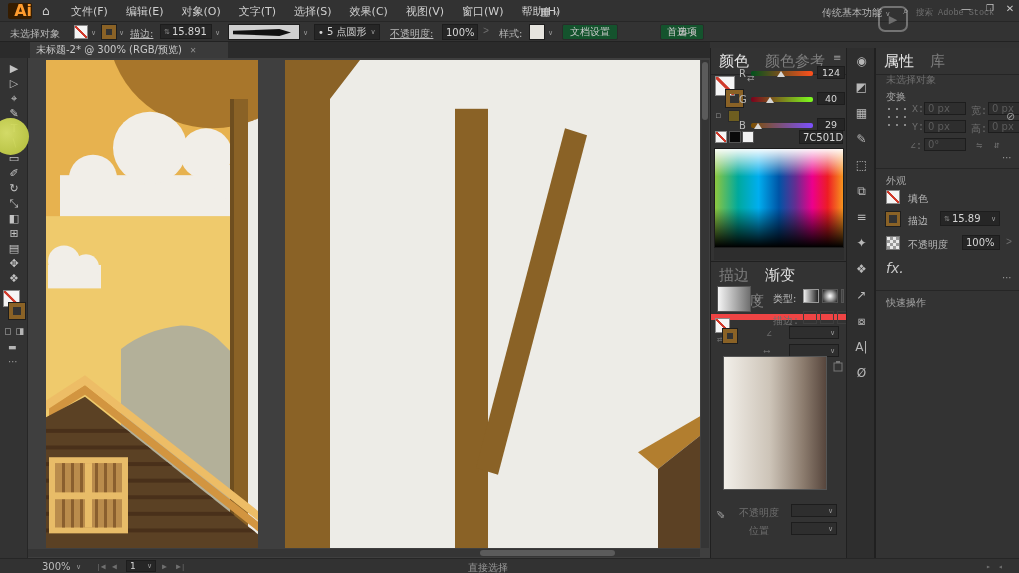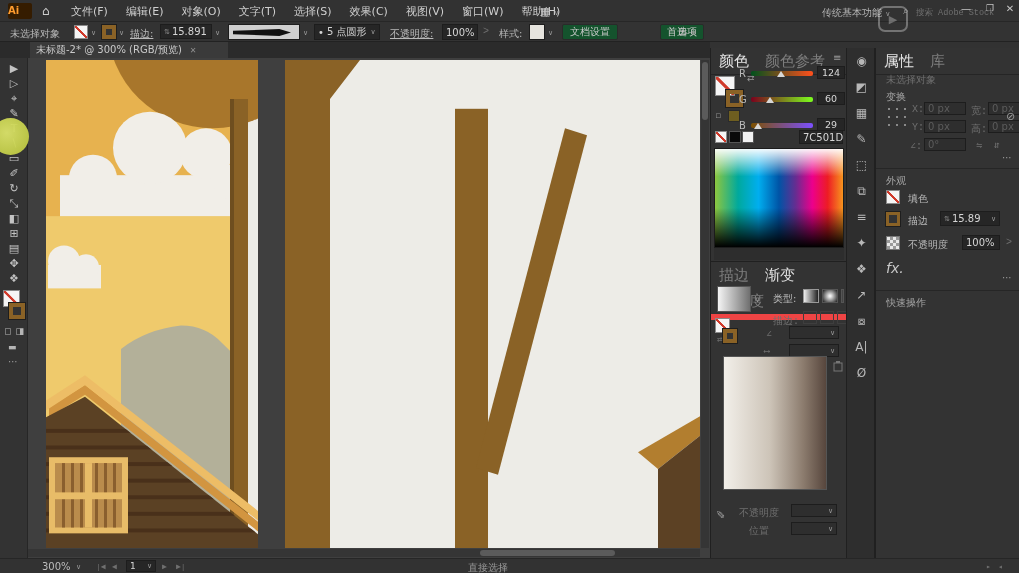--- a/index.html
+++ b/index.html
@@ -62,21 +62,21 @@
   .scroll-track { position:absolute; background:#353535; }
   .scroll-thumb { position:absolute; background:#5b5b5b; border-radius:3px; }
   svg { display:block; }
 </style>
 </head>
 <body>
 
 <div class="app">
 
   <div class="abs menubar">
-    <div class="abs" style="left:8px;top:3px;width:24px;height:16px;background:#351c00;border-radius:2px;color:#ff9c2e;font-weight:bold;font-size:10px;text-align:left;line-height:16px;">Ai</div>
+    <div class="abs" style="left:8px;top:3px;width:24px;height:16px;background:#351c00;border-radius:2px;color:#ff9c2e;font-weight:bold;font-size:16px;text-align:right;line-height:16px;">Ai</div>
     <div class="abs" style="left:42px;top:4px;font-size:12px;color:#cfcfcf;">⌂</div>
     <div class="abs" style="left:62px;top:0;" id="menu-items"><span class="menu-item">文件(F)</span><span class="menu-item">编辑(E)</span><span class="menu-item">对象(O)</span><span class="menu-item">文字(T)</span><span class="menu-item">选择(S)</span><span class="menu-item">效果(C)</span><span class="menu-item">视图(V)</span><span class="menu-item">窗口(W)</span><span class="menu-item">帮助(H)</span></div>
     <div class="abs" style="left:540px;top:5px;font-size:11px;color:#c5c5c5;">▦ <span class="chev">∨</span></div>
     <div class="abs" style="left:822px;top:6px;font-size:10px;color:#b5b5b5;">
       <span>传统基本功能</span> <span class="chev">∨</span>
     </div>
     <div class="abs" style="left:903px;top:5px;color:#a8a8a8;font-size:10px;">⌕</div>
     <div class="abs dim" style="left:916px;top:7px;font-size:8.5px;">搜索 Adobe Stock</div>
     <div class="abs" style="left:958px;top:3px;width:16px;text-align:center;font-size:10px;">—</div>
     <div class="abs" style="left:982px;top:3px;width:16px;text-align:center;font-size:9px;">❐</div>
@@ -241,21 +241,21 @@
         <div style="position: absolute; left: 0px; top: 0px; width: 106px; height: 22px;">
           <span style="position: absolute; left: 0px; top: 2px; font-size: 10px; color: rgb(185, 185, 185);">R</span>
           <div class="track track-r" style="left: 12px; top: 5px;"></div>
           <div class="handle" style="left: 38px;"></div>
           <div class="val" style="left: 78px; top: 0px;">124</div>
         </div>
         <div style="position: absolute; left: 0px; top: 26px; width: 106px; height: 22px;">
           <span style="position: absolute; left: 0px; top: 2px; font-size: 10px; color: rgb(185, 185, 185);">G</span>
           <div class="track track-g" style="left: 12px; top: 5px;"></div>
           <div class="handle" style="left: 27px;"></div>
-          <div class="val" style="left: 78px; top: 0px;">60</div>
+          <div class="val" style="left: 78px; top: 0px;">40</div>
         </div>
         <div style="position: absolute; left: 0px; top: 52px; width: 106px; height: 22px;">
           <span style="position: absolute; left: 0px; top: 2px; font-size: 10px; color: rgb(185, 185, 185);">B</span>
           <div class="track track-b" style="left: 12px; top: 5px;"></div>
           <div class="handle" style="left: 15px;"></div>
           <div class="val" style="left: 78px; top: 0px;">29</div>
         </div>
       </div>
     <div class="abs none-swatch" style="left:4px;top:83px;width:12px;height:12px;"></div>
     <div class="abs" style="left:18px;top:83px;width:12px;height:12px;background:#0a0a0a;border:1px solid #555;"></div>

